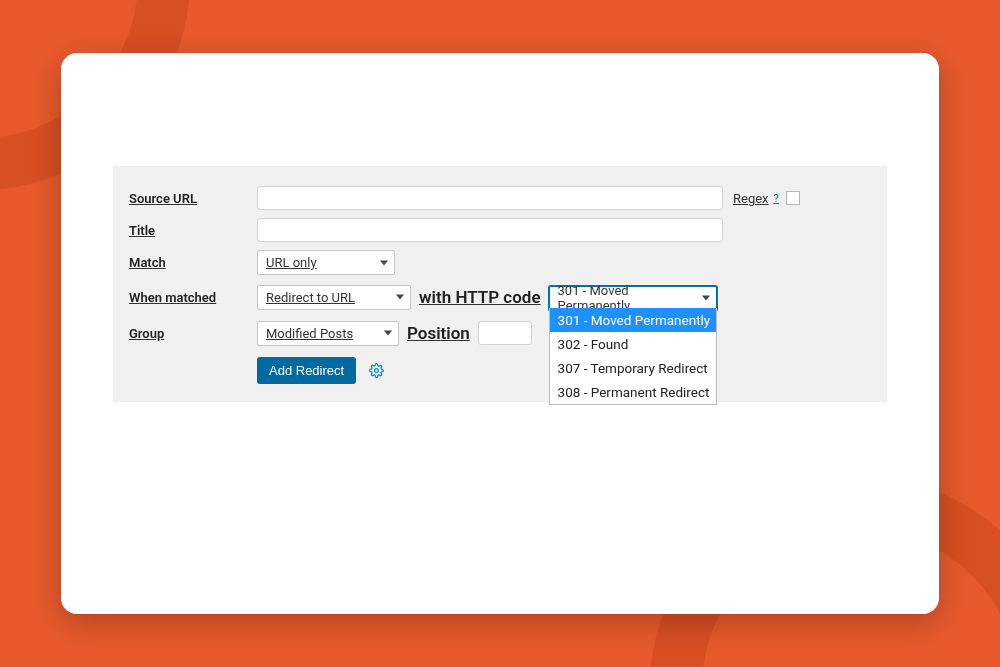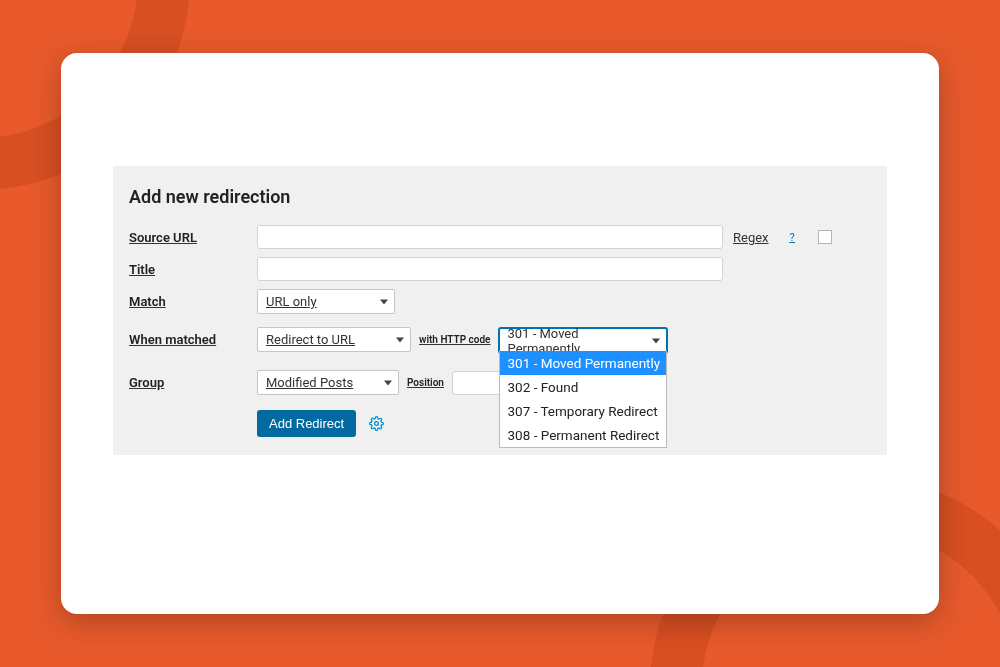--- a/index.html
+++ b/index.html
@@ -73,21 +73,21 @@
     padding: 2px 6px;
     font-size: 13px;
     width: 466px;
   }
 
   .after-input {
     display: flex;
     align-items: center;
     margin-left: 10px;
     font-size: 13px;
-    gap: 20px;
+    gap: 4px;
   }
   .after-input a { color: #0073aa; text-decoration: underline; font-size: 11px; margin-left:1px; }
   .checkbox {
     width: 14px; height: 14px; border: 1px solid #b5b5b9; background:#fff; margin-left:3px;
   }
 
   .select {
     position: relative;
     border: 1px solid #c5c5c9;
     background: #fff;
@@ -110,22 +110,22 @@
     transform: translateY(-50%);
     width: 0; height: 0;
     border-left: 4px solid transparent;
     border-right: 4px solid transparent;
     border-top: 5px solid #444;
   }
 
   .inline-label {
     font-weight: 600;
     color: #222;
-    margin: 12px 8px;
-    font-size: 10px;
+    margin: 4px 8px;
+    font-size: 17px;
   }
 
   .dropdown-list {
     position: absolute;
     top: 25px;
     left: 0;
     right: 0;
     background: #fff;
     border: 1px solid #bbb;
     border-top: none;
@@ -177,21 +177,20 @@
 </style>
 </head>
 <body>
 
 <div class="bg-swirl top"></div>
 <div class="bg-swirl bottom"></div>
 
 <div class="card">
   <div class="panel">
 
-    <div class="panel-title">Add new redirection</div>
 
     <div class="row">
       <div class="label">Source URL</div>
       <input class="text-input" type="text" value="" style="">
       <div class="after-input">
         <span>Regex</span>
         <a href="#">?</a>
         <span class="checkbox"></span>
       </div>
     </div>

